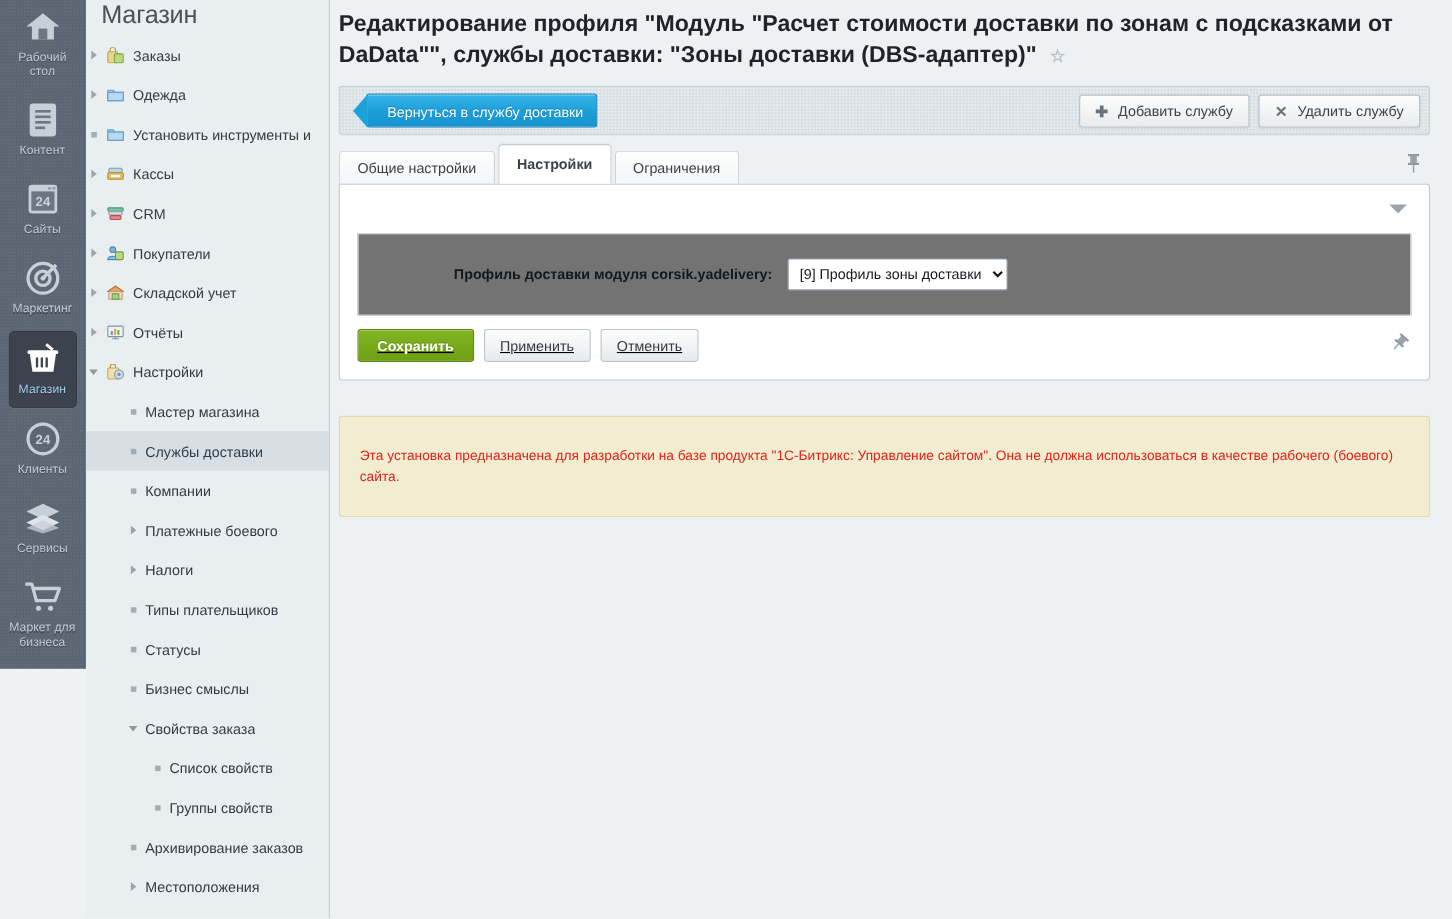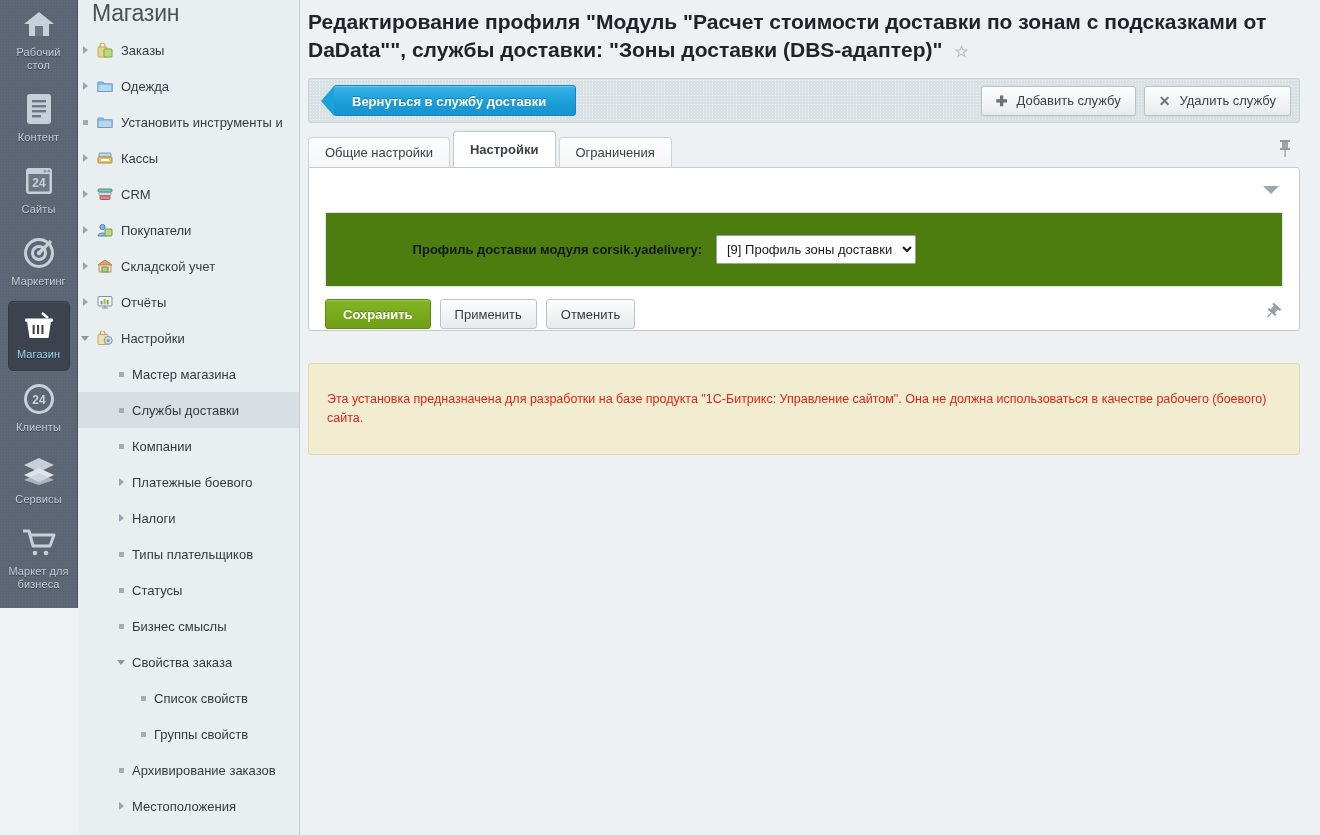--- a/index.html
+++ b/index.html
@@ -123,23 +123,23 @@
     background-size: 3px 3px;
     border-radius: 3px;
     border: 1px solid #c8d2d7;
     display: flex; align-items: center;
     padding: 0 8px;
     position: relative;
   }
   .btn-back {
     position: relative;
     background: linear-gradient(to bottom, #36b4e8 0%, #1b9ed8 55%, #1793d0 100%);
-    color: #fff; font-weight: bold; font-size: 13px;
+    color: #fff; font-weight: normal; font-size: 13px;
     height: 31px; line-height: 31px;
-    padding: 0 29px 0 18px;
+    padding: 0 12px 0 18px;
     border-radius: 3px;
     border: 1px solid #1384bd;
     box-shadow: inset 0 1px 0 rgba(255,255,255,.3);
     text-shadow: 0 -1px 0 rgba(0,0,0,.25);
     cursor: pointer; margin-left: 16px;
     white-space: nowrap;
     text-align: center;
   }
   .btn-back::before {
     content: ""; position: absolute; left: -13px; top: 0;
@@ -206,42 +206,43 @@
     position: absolute; right: 20px; top: 18px;
     width: 0; height: 0;
     border-top: 8px solid #9aa5ac;
     border-left: 8px solid transparent;
     border-right: 8px solid transparent;
     cursor: pointer;
   }
   .field-box {
     margin: 0 16px;
     border: 1px solid #dfe6ea;
-    background: #4d7c0f;
+    background: #737373;
     padding: 22px 0;
     display: flex; align-items: center;
   }
   .field-label {
     font-size: 13px; font-weight: bold; color: #14181c;
     width: 390px; text-align: right; padding-right: 14px;
   }
   .field-select {
     font-family: "Liberation Sans", sans-serif;
     font-size: 13px; color: #16191d;
     padding: 5px 6px;
     border: 1px solid #9aa3ab;
     border-radius: 2px;
     background: #fff;
     min-width: 196px;
     cursor: pointer;
   }
   .actions {
-    padding: 12px 16px 1px 16px;
+    padding: 12px 16px 16px 16px;
     display: flex; align-items: flex-start; gap: 9px;
     position: relative;
+    text-decoration: underline;
   }
   .btn-save {
     background: linear-gradient(to bottom,#82b524 0%, #6ea013 100%);
     border: 1px solid #5e8a0f;
     border-radius: 3px;
     color: #fff; font-weight: bold; font-size: 13px;
     height: 30px; padding: 0 17px;
     cursor: pointer;
     text-shadow: 0 -1px 0 rgba(0,0,0,.22);
     box-shadow: inset 0 1px 0 rgba(255,255,255,.25);

